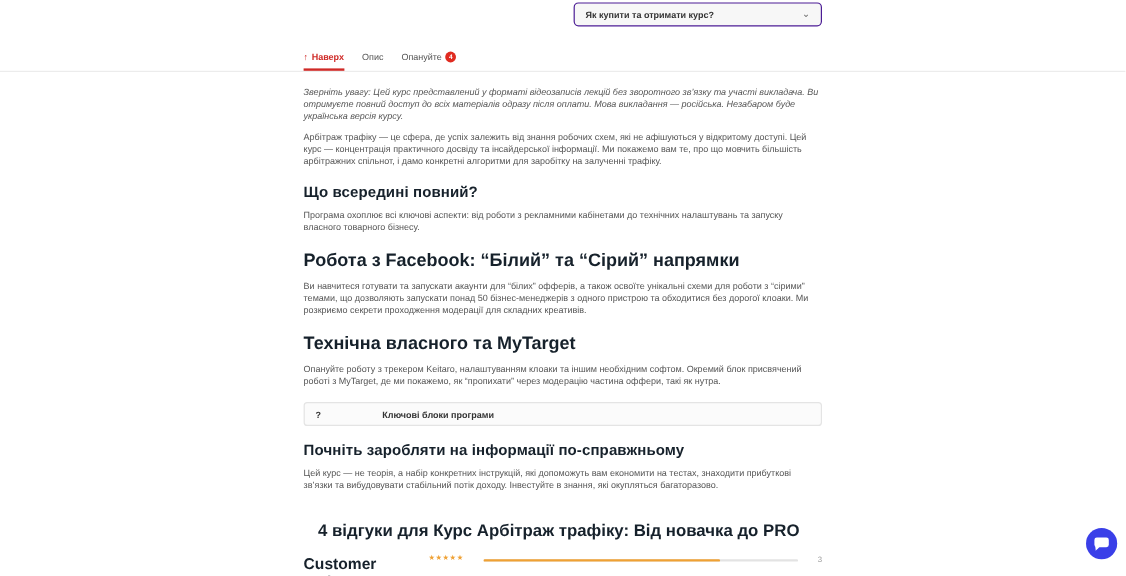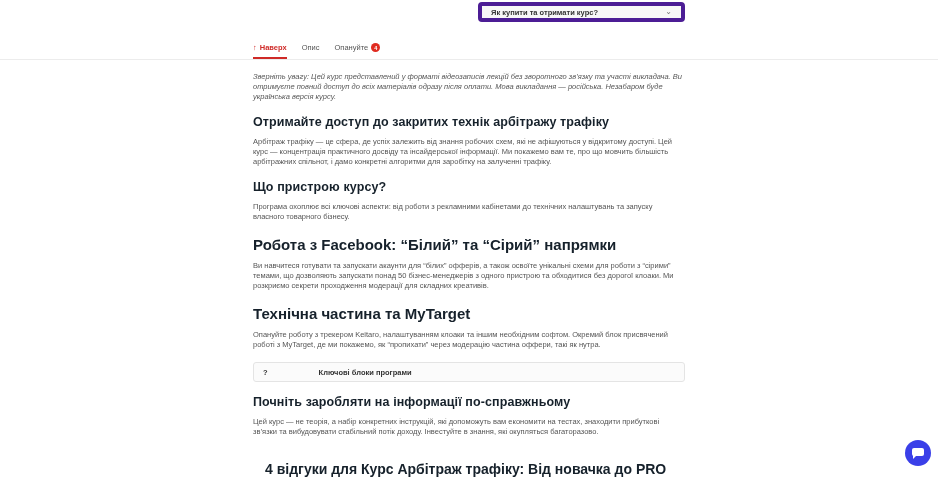--- a/index.html
+++ b/index.html
@@ -7,21 +7,21 @@
     font-family:"Liberation Sans", sans-serif; color:#444; }
   :root{
     --accent:#cf2a27; --star:#efa134; --star-off:#d9d9d9;
     --green:#4caf50; --chat:#3a3fe8; --ink:#16212b; --body:#555;
   }
   .container { width:432px; margin:0 auto; position:relative; }
 
   
   .header { position:relative; height:60px; border-bottom:1px solid #ececec; }
   .faq-box { position:absolute; top:2px; right:0; width:207px; height:20px;
-    background:#f7f7f7; border:4px solid #4c1d95; border-radius:4px;
+    background:#f7f7f7; border:1px solid #4c1d95; border-radius:4px;
     display:flex; align-items:center; padding:0 9px; cursor:pointer;justify-content:space-between; }
   .faq-box .lbl { font-size:7.5px; font-weight:bold; color:#333; }
   .faq-box .chev { margin-left:auto; font-size:8px; color:#777; line-height:1; }
 
   .tabs { position:absolute; left:0; bottom:0; display:flex; gap:15px; align-items:flex-end; }
   .tab { font-size:7.5px; color:#555; padding-bottom:7px; cursor:pointer; display:flex; align-items:center; gap:3px; }
   .tab.active { color:var(--accent); border-bottom:2px solid var(--accent); padding-bottom:5px; font-weight:bold; }
   .badge { display:inline-flex; align-items:center; justify-content:center;
     width:9px; height:9px; border-radius:50%; background:#e02b20; color:#fff;
     font-size:5.5px; font-weight:bold; }
@@ -80,30 +80,29 @@
         <span>Опануйте</span>
         <span class="badge">4</span>
       </span>
     </div>
   </div>
 </div>
 
 <div class="container">
   <p class="note">Зверніть увагу: Цей курс представлений у форматі відеозаписів лекцій без зворотного зв’язку та участі викладача. Ви отримуєте повний доступ до всіх матеріалів одразу після оплати. Мова викладання — російська. Незабаром буде українська версія курсу.</p>
 
-  <h2 class="sec">Отримайте доступ до закритих технік арбітражу трафіку</h2>
   <p class="body">Арбітраж трафіку — це сфера, де успіх залежить від знання робочих схем, які не афішуються у відкритому доступі. Цей курс — концентрація практичного досвіду та інсайдерської інформації. Ми покажемо вам те, про що мовчить більшість арбітражних спільнот, і дамо конкретні алгоритми для заробітку на залученні трафіку.</p>
 
-  <h2 class="sec">Що пристрою курсу?</h2>
+  <h2 class="sec">Що всередині повний?</h2>
   <p class="body">Програма охоплює всі ключові аспекти: від роботи з рекламними кабінетами до технічних налаштувань та запуску власного товарного бізнесу.</p>
 
   <h3 class="sub">Робота з Facebook: “Білий” та “Сірий” напрямки</h3>
   <p class="body">Ви навчитеся готувати та запускати акаунти для “білих” офферів, а також освоїте унікальні схеми для роботи з “сірими” темами, що дозволяють запускати понад 50 бізнес-менеджерів з одного пристрою та обходитися без дорогої клоаки. Ми розкриємо секрети проходження модерації для складних креативів.</p>
 
-  <h3 class="sub">Технічна частина та MyTarget</h3>
+  <h3 class="sub">Технічна власного та MyTarget</h3>
   <p class="body">Опануйте роботу з трекером Keitaro, налаштуванням клоаки та іншим необхідним софтом. Окремий блок присвячений роботі з MyTarget, де ми покажемо, як “пропихати” через модерацію частина оффери, такі як нутра.</p>
 
   <div class="accordion">
     <span class="q">?</span>
     <span class="albl">Ключові блоки програми</span>
   </div>
 
   <h2 class="sec">Почніть заробляти на інформації по-справжньому</h2>
   <p class="body">Цей курс — не теорія, а набір конкретних інструкцій, які допоможуть вам економити на тестах, знаходити прибуткові зв’язки та вибудовувати стабільний потік доходу. Інвестуйте в знання, які окупляться багаторазово.</p>
 

